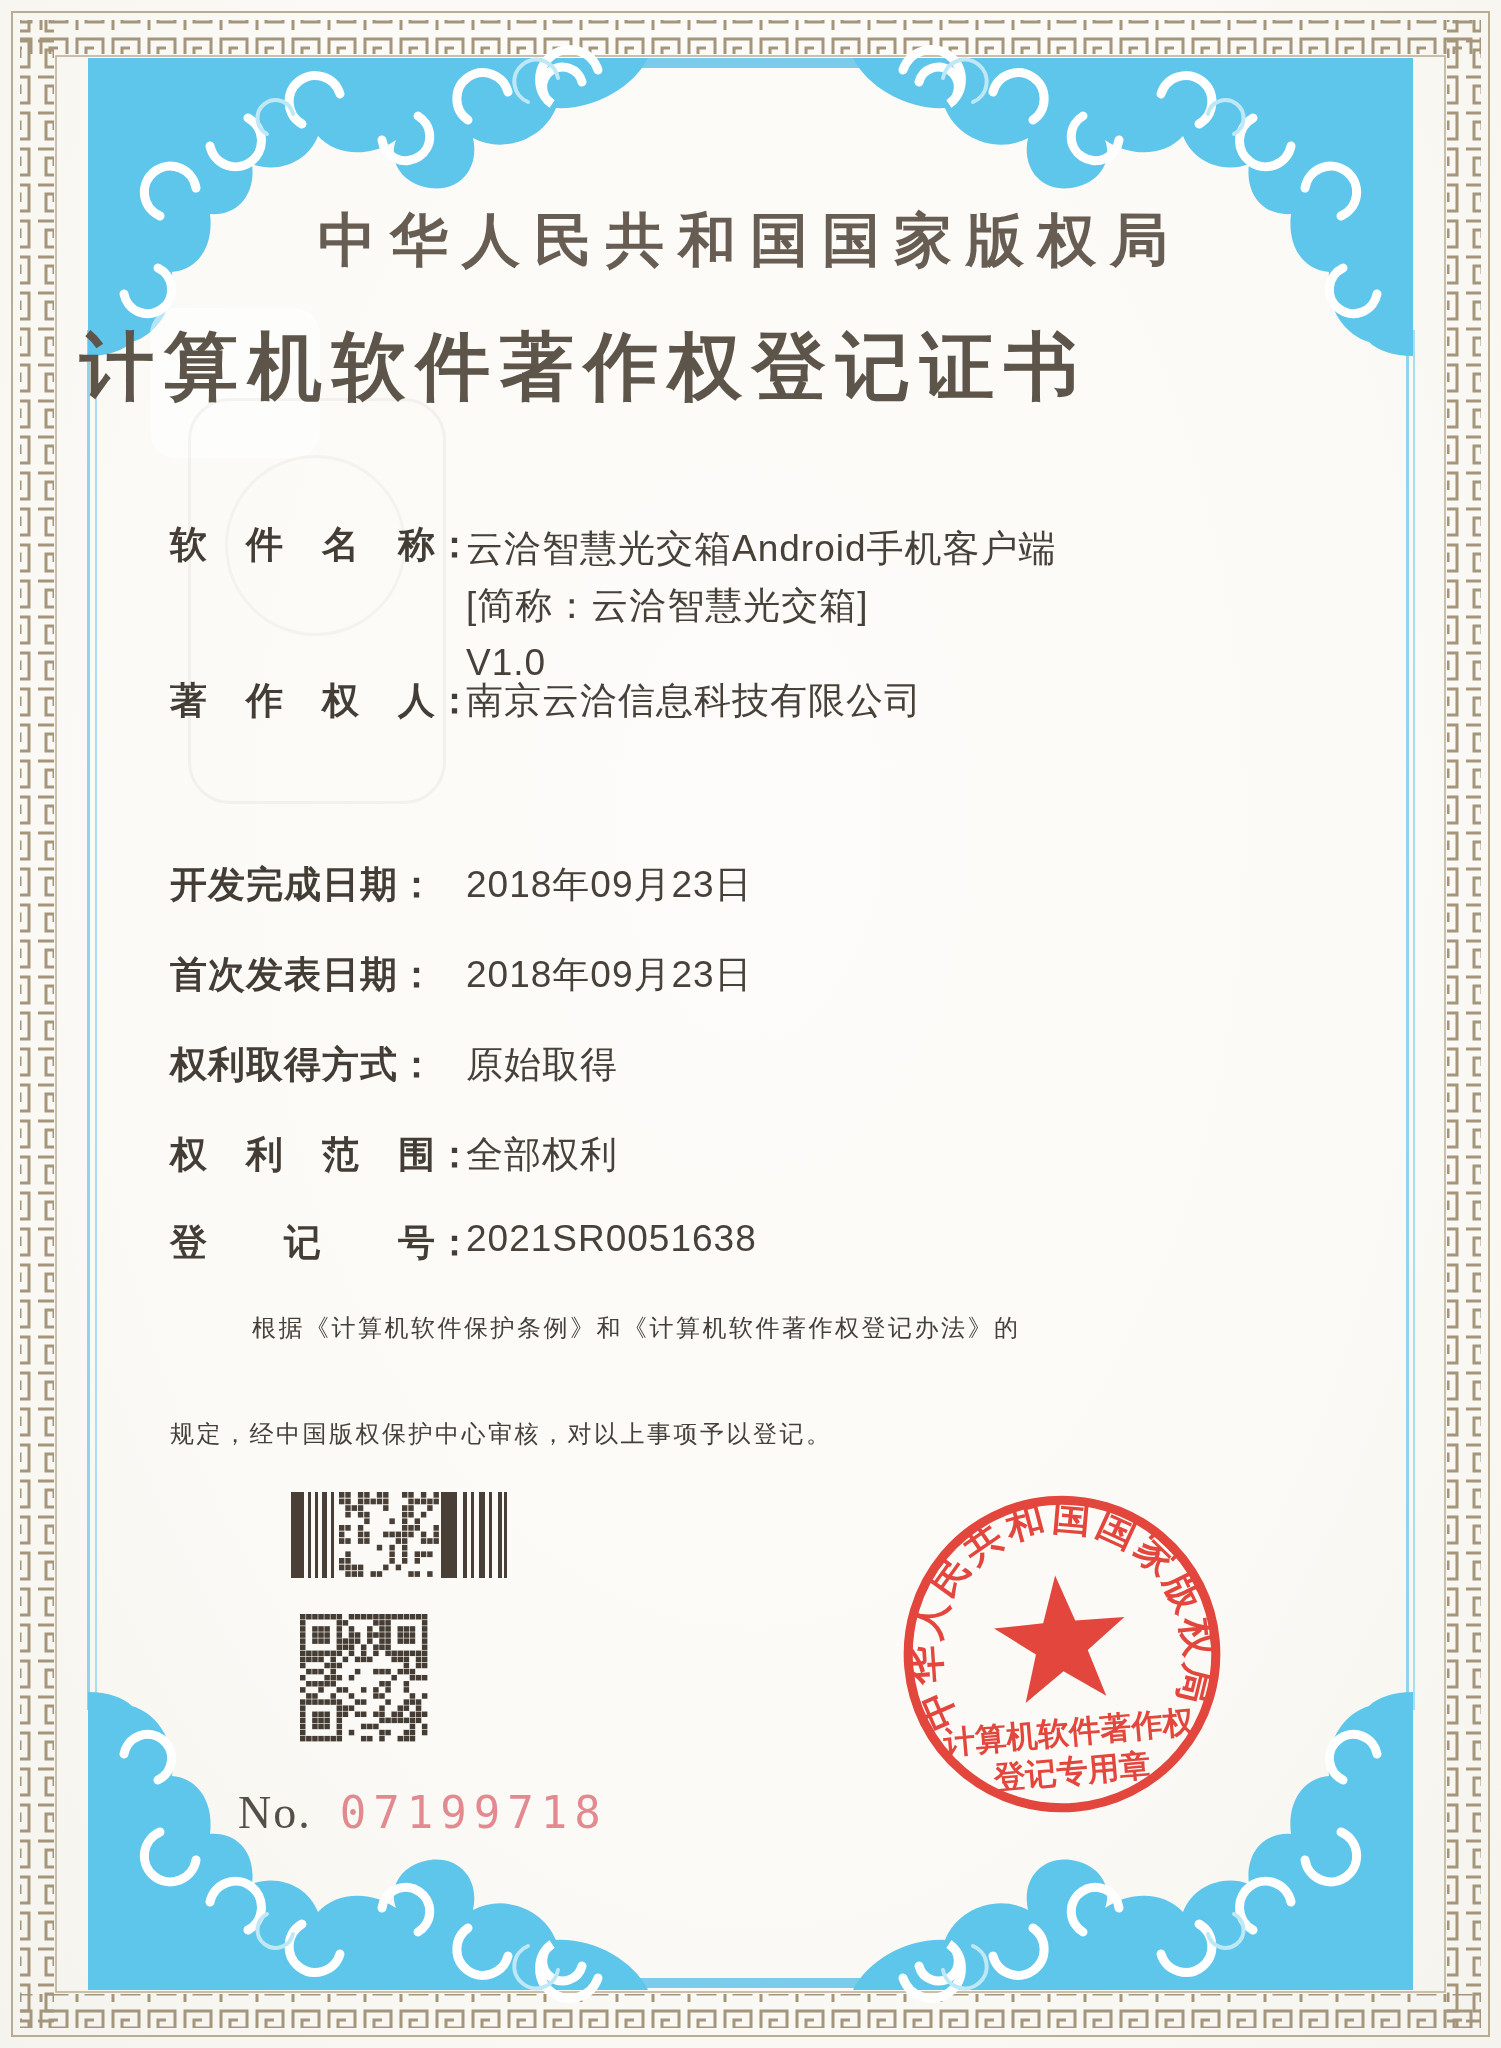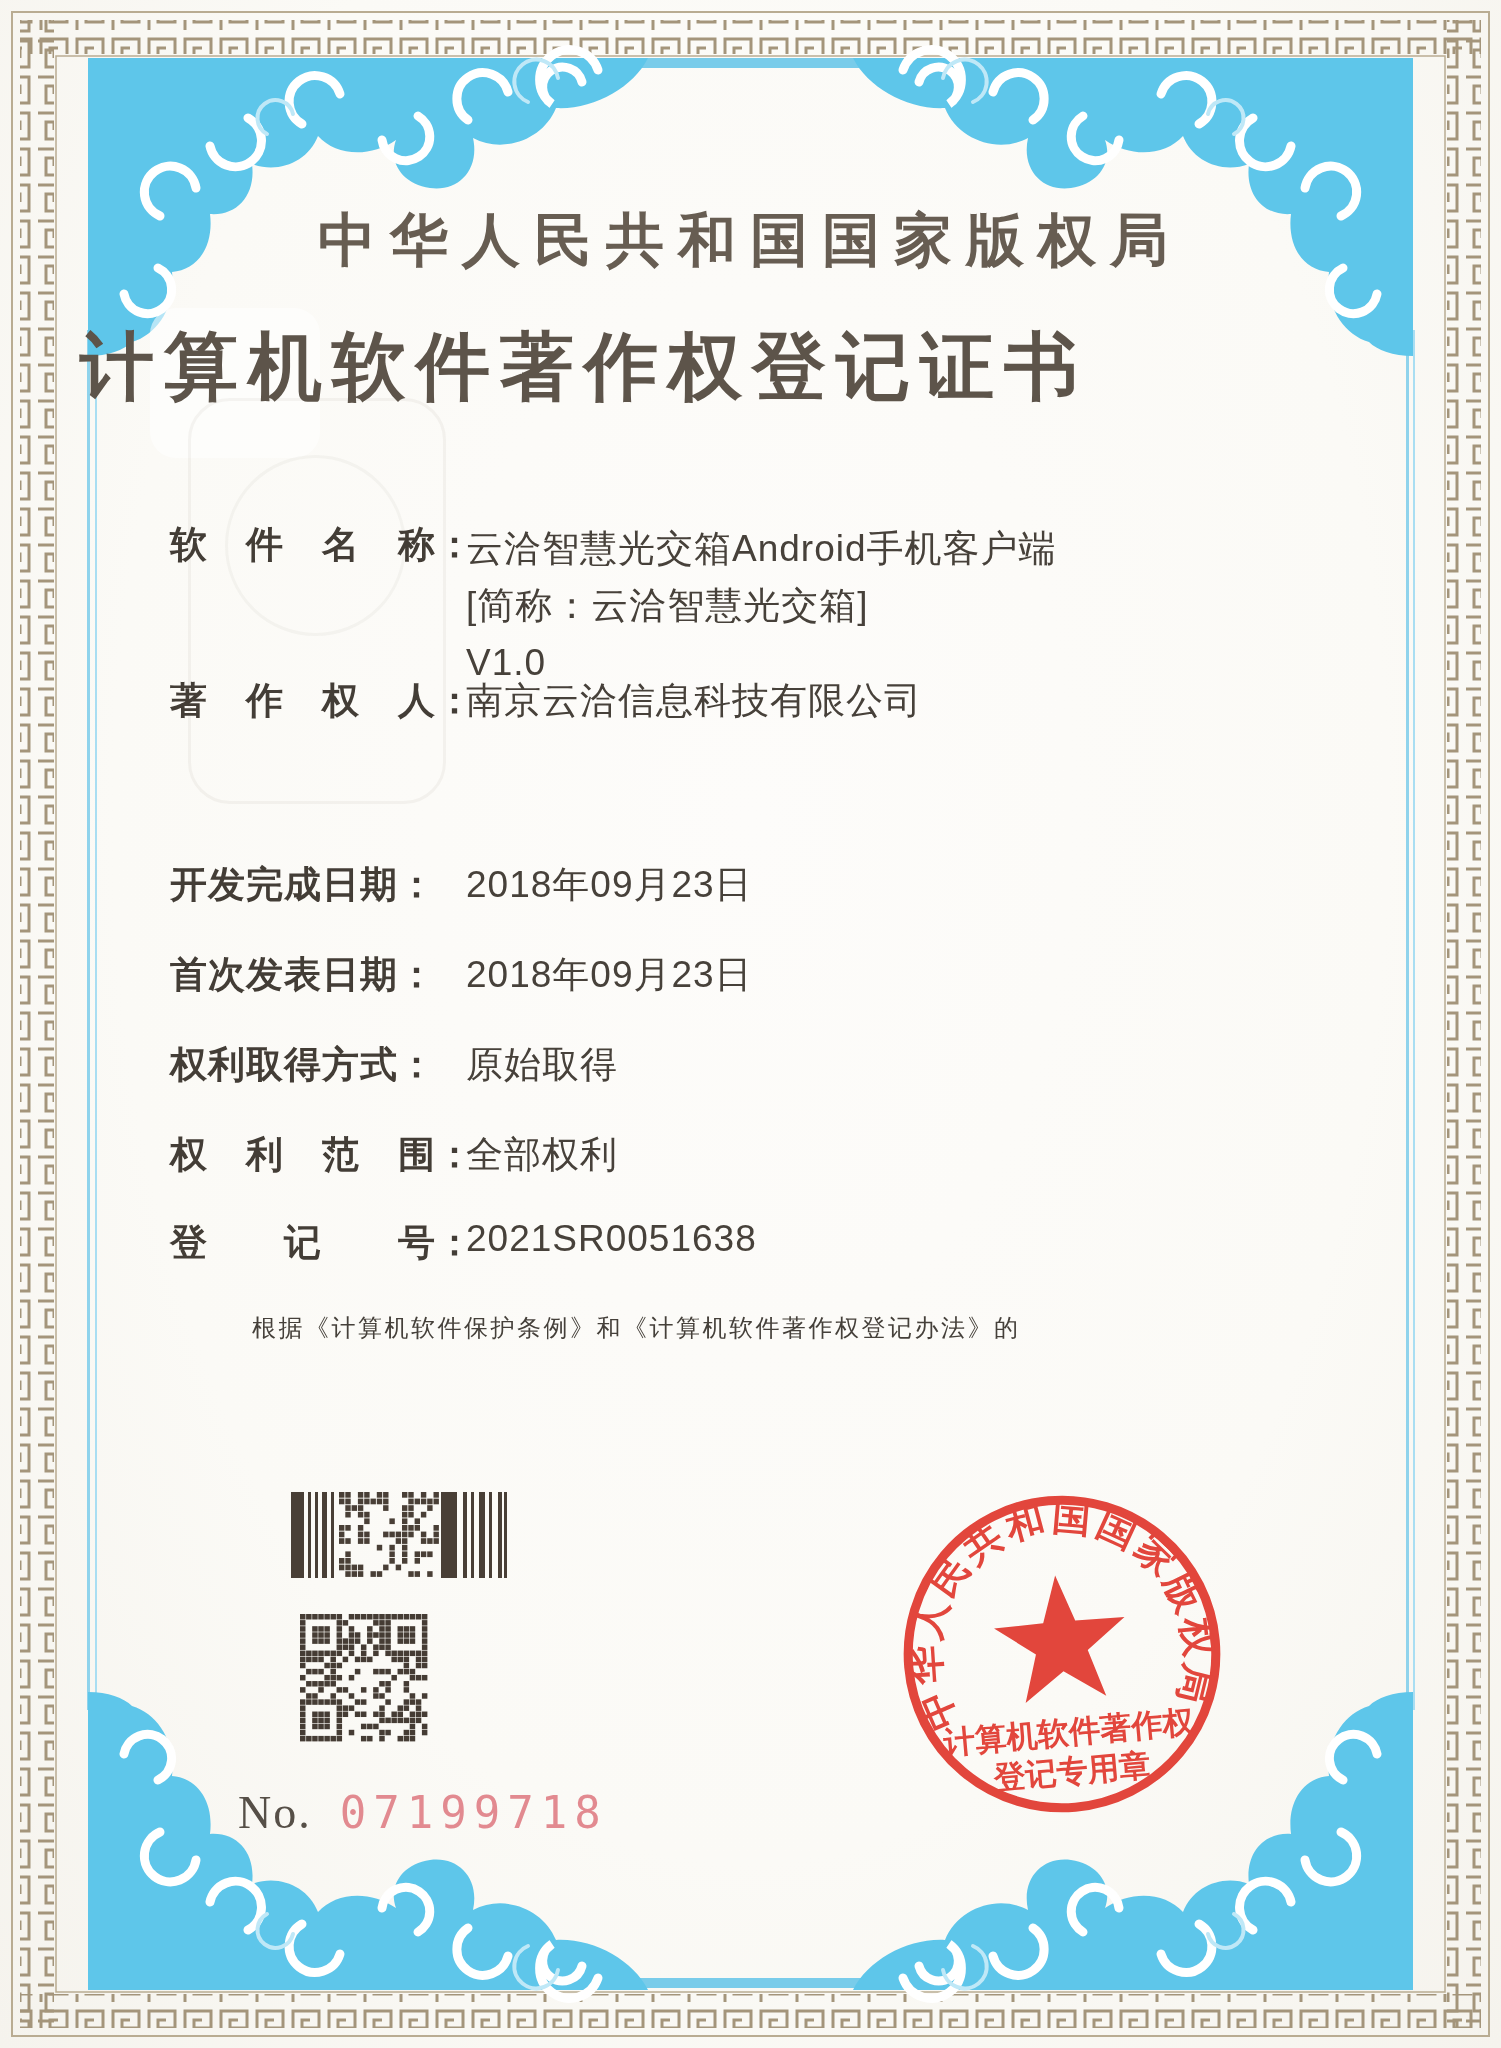--- a/index.html
+++ b/index.html
@@ -178,20 +178,21 @@
     <div class="flabel">权　利　范　围：</div>
     <div class="fvalue single">全部权利</div>
   </div>
 
   <div class="row" style="top:1218px">
     <div class="flabel">登　　记　　号：</div>
     <div class="fvalue single">2021SR0051638</div>
   </div>
 
   <div class="statement l1">根据《计算机软件保护条例》和《计算机软件著作权登记办法》的</div>
+  <div class="statement l2">规定，经中国版权保护中心审核，对以上事项予以登记。</div>
 
   <div class="barcode-wrap">
     <svg id="barcode-svg" width="216" height="86" viewBox="0 0 216 86" xmlns="http://www.w3.org/2000/svg">
         <rect x="0" y="0" width="13" height="86" fill="#493f36"></rect>
         <rect x="150" y="0" width="16" height="86" fill="#493f36"></rect>
         <rect x="17" y="0" width="3" height="86" fill="#493f36"></rect>
         <rect x="24" y="0" width="3" height="86" fill="#493f36"></rect>
         <rect x="31" y="0" width="5" height="86" fill="#493f36"></rect>
         <rect x="40" y="0" width="3" height="86" fill="#493f36"></rect>
         <rect x="172" y="0" width="4" height="86" fill="#493f36"></rect>

